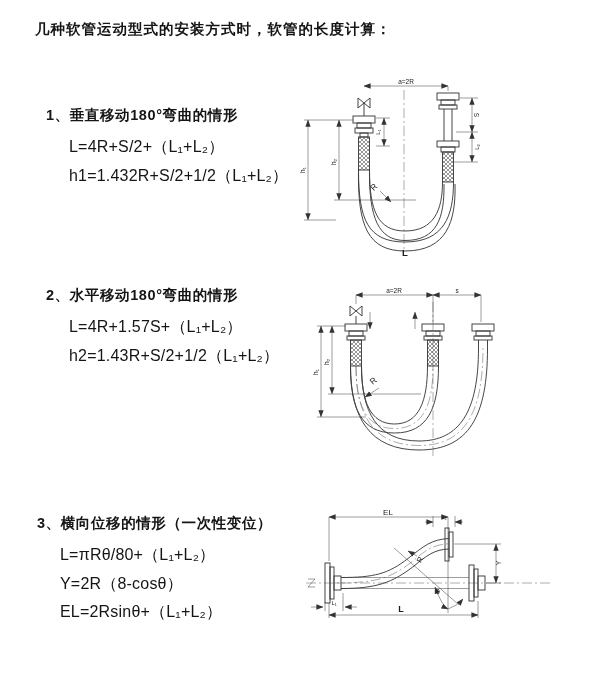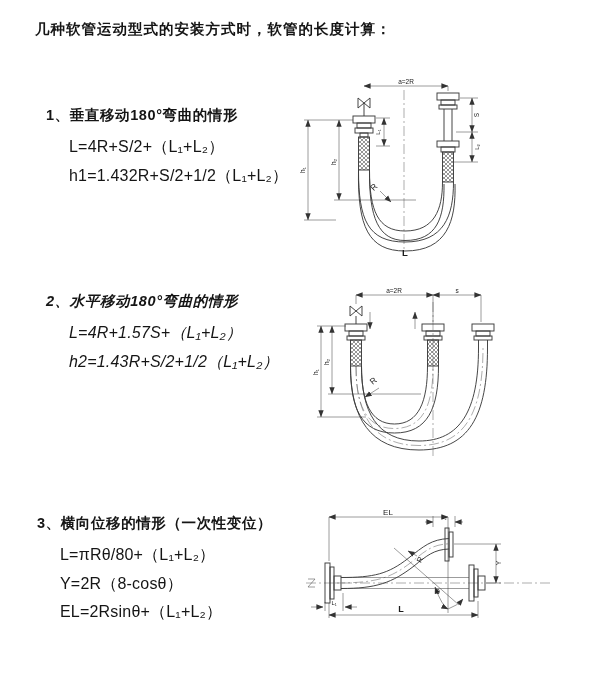--- a/index.html
+++ b/index.html
@@ -27,21 +27,21 @@
 <div class="page">
 
   <div class="title">几种软管运动型式的安装方式时，软管的长度计算：</div>
 
   <section class="sec" style="left:46px;top:106px;">
     <div class="sec-heading">1、垂直移动180°弯曲的情形</div>
     <div class="formula">L=4R+S/2+（L₁+L₂）</div>
     <div class="formula">h1=1.432R+S/2+1/2（L₁+L₂）</div>
   </section>
 
-  <section class="sec" style="left:46px;top:292px;font-style:italic;">
+  <section class="sec" style="left:46px;top:286px;">
     <div class="sec-heading">2、水平移动180°弯曲的情形</div>
     <div class="formula">L=4R+1.57S+（L₁+L₂）</div>
     <div class="formula">h2=1.43R+S/2+1/2（L₁+L₂）</div>
   </section>
 
   <section class="sec" style="left:37px;top:514px;">
     <div class="sec-heading">3、横向位移的情形（一次性变位）</div>
     <div class="formula">L=πRθ/80+（L₁+L₂）</div>
     <div class="formula">Y=2R（8-cosθ）</div>
     <div class="formula">EL=2Rsinθ+（L₁+L₂）</div>

